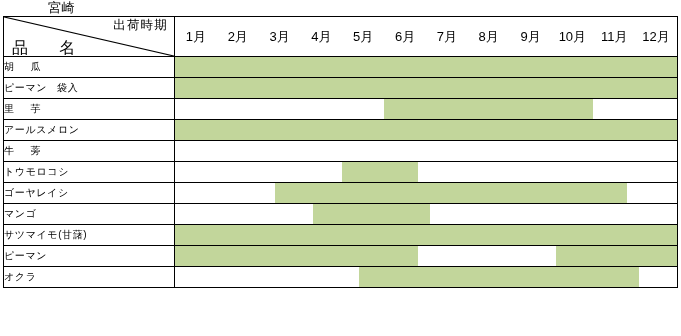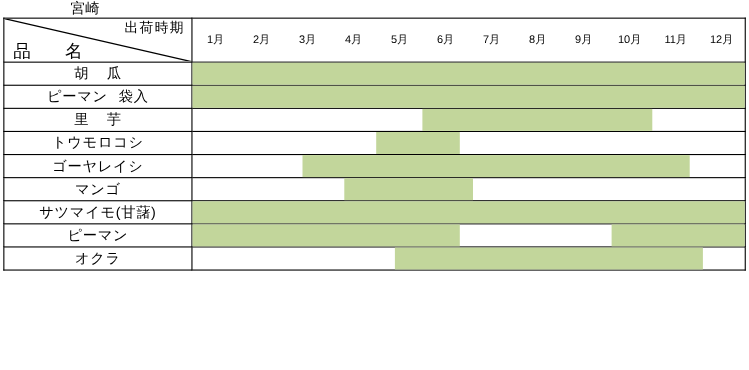--- a/index.html
+++ b/index.html
@@ -10,21 +10,21 @@
   body {
     width: 681px;
     height: 336px;
     font-family: "Liberation Sans", "DejaVu Sans", sans-serif;
     color: #000000;
     overflow: hidden;
   }
 
   #caption {
     position: absolute;
-    left: 64px;
+    left: 48px;
     top: 0px;
     font-size: 13px;
     line-height: 16px;
     letter-spacing: 0.5px;
     white-space: nowrap;
   }
 
   #sheet {
     position: absolute;
     left: 3px;
@@ -85,30 +85,30 @@
   }
   .monthrow {
     display: flex;
     width: 100%;
     height: 100%;
     align-items: center;
   }
   .monthrow .m {
     flex: 1 1 0;
     text-align: center;
-    font-size: 10px;
+    font-size: 13px;
     line-height: 15px;
     white-space: nowrap;
   }
 
   
   td.name {
     height: 20px;
-    text-align: center;
-    font-size: 13px;
+    text-align: left;
+    font-size: 10px;
     line-height: 14px;
     letter-spacing: 0.6px;
     white-space: nowrap;
   }
   td.name .sp { display: inline-block; width: 16px; }
   td.name .sp2 { display: inline-block; width: 10px; }
 
   td.track {
     height: 20px;
     position: relative;
@@ -178,20 +178,34 @@
         </tr>
         <tr>
           <td class="name"><span>里</span><span class="sp"></span><span>芋</span></td>
           <td class="track">
             <div class="bars">
               <div class="bar" style="left: 41.6667%; width: 41.6667%; background: rgb(194, 214, 155);"></div>
             </div>
           </td>
         </tr>
         <tr>
+          <td class="name">アールスメロン</td>
+          <td class="track">
+            <div class="bars">
+              <div class="bar" style="left: 0%; width: 100%; background: rgb(194, 214, 155);"></div>
+            </div>
+          </td>
+        </tr>
+        <tr>
+          <td class="name"><span>牛</span><span class="sp"></span><span>蒡</span></td>
+          <td class="track">
+            <div class="bars"></div>
+          </td>
+        </tr>
+        <tr>
           <td class="name">トウモロコシ</td>
           <td class="track">
             <div class="bars">
               <div class="bar" style="left: 33.3333%; width: 15%; background: rgb(194, 214, 155);"></div>
             </div>
           </td>
         </tr>
         <tr>
           <td class="name">ゴーヤレイシ</td>
           <td class="track">

